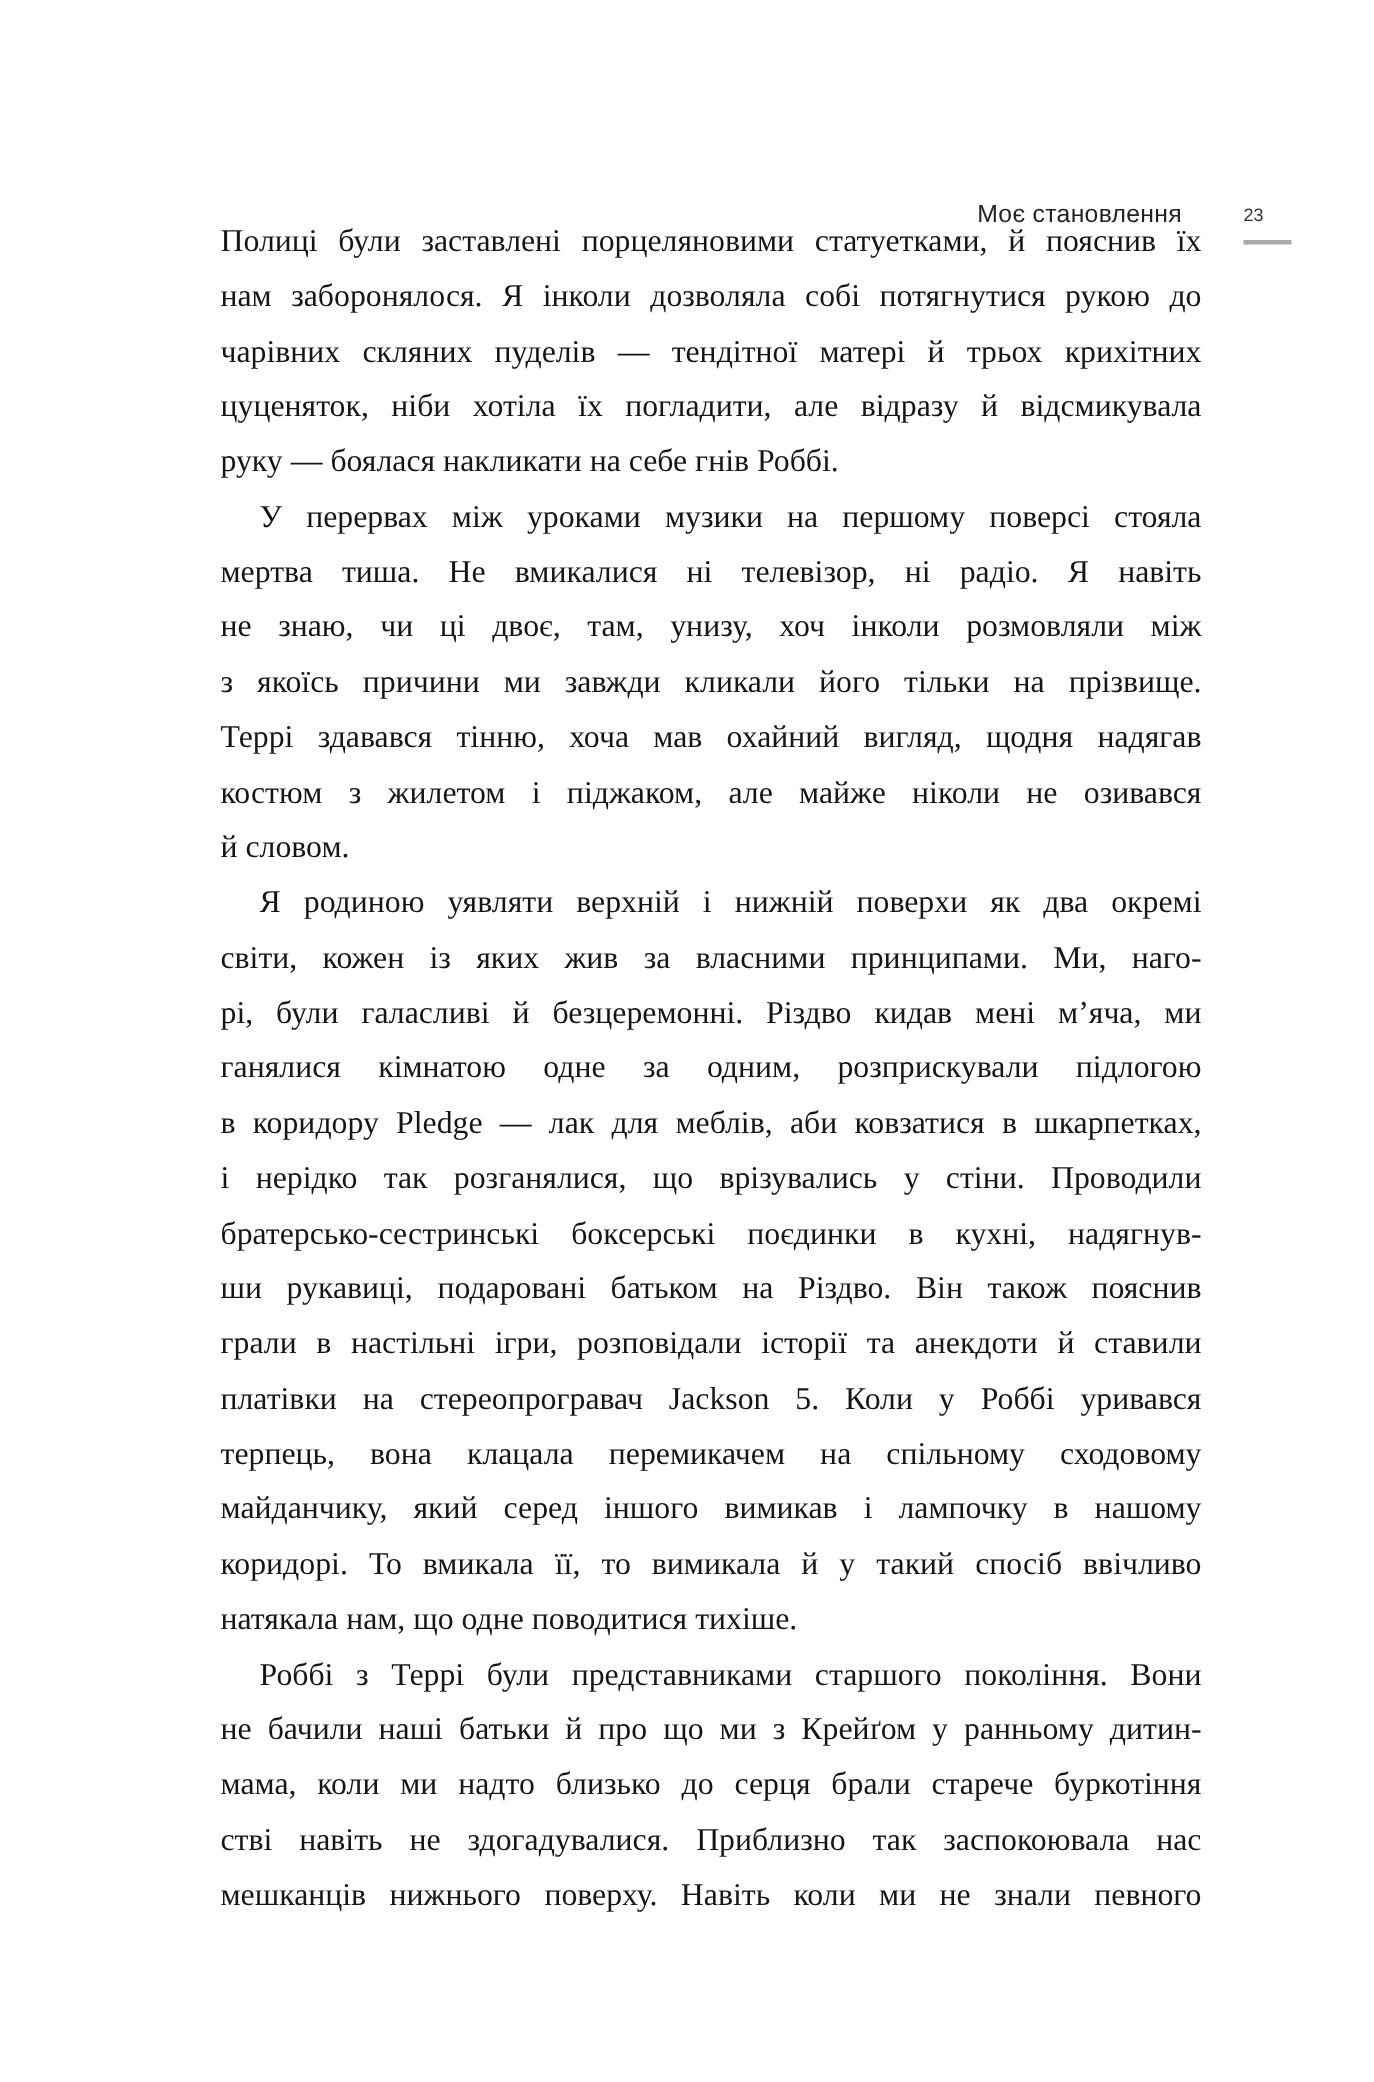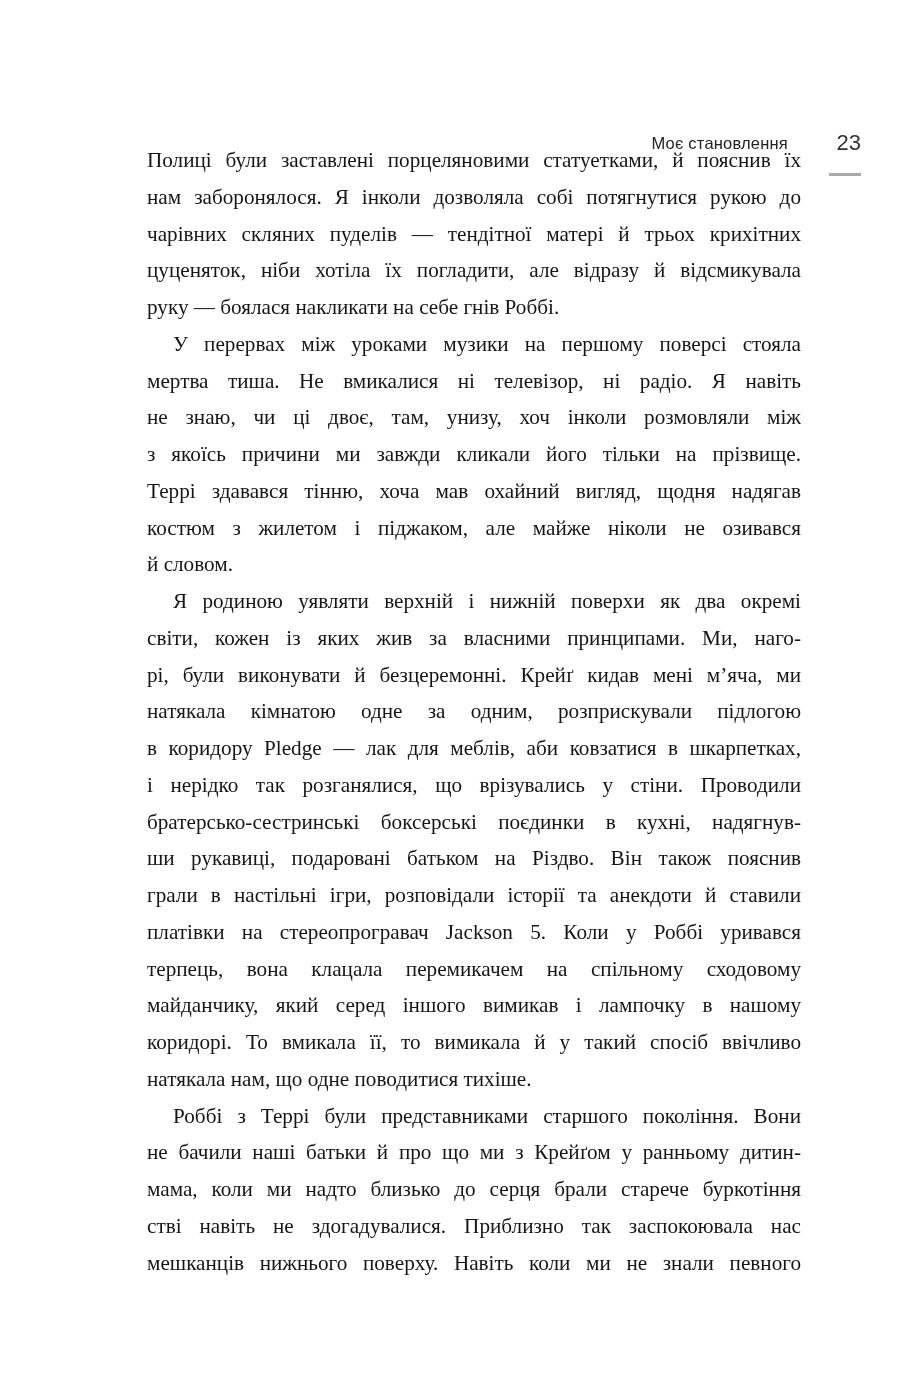--- a/index.html
+++ b/index.html
@@ -28,27 +28,27 @@
       right: 92px;
       top: 2px;
       font-size: 16.5px;
       letter-spacing: 0.2px;
       white-space: nowrap;
     }
     .page-number {
       position: absolute;
       left: 269px;
       top: 0px;
-      font-size: 22px;
+      font-size: 12px;
       color: #333;
-      padding-bottom: 19px;
+      padding-bottom: 6px;
       border-bottom: 3px solid #a9a9a9;
       line-height: 22px;
       width: 32px;
-      text-align: right;
+      text-align: left;
     }
     .body-text {
       position: absolute;
       top: 142px;
       left: 147px;
       width: 654px;
       font-family: "Liberation Serif", "DejaVu Serif", serif;
       font-size: 21.2px;
       color: #151515;
     }
@@ -88,22 +88,22 @@
       <span class="line">мертва тиша. Не вмикалися ні телевізор, ні радіо. Я навіть</span>
       <span class="line">не знаю, чи ці двоє, там, унизу, хоч інколи розмовляли між</span>
       <span class="line">з якоїсь причини ми завжди кликали його тільки на прізвище.</span>
       <span class="line">Террі здавався тінню, хоча мав охайний вигляд, щодня надягав</span>
       <span class="line">костюм з жилетом і піджаком, але майже ніколи не озивався</span>
       <span class="line last">й словом.</span>
     </div>
     <div>
       <span class="line indent">Я родиною уявляти верхній і нижній поверхи як два окремі</span>
       <span class="line">світи, кожен із яких жив за власними принципами. Ми, наго-</span>
-      <span class="line">рі, були виконувати й безцеремонні. Крейґ кидав мені м’яча, ми</span>
-      <span class="line">натякала кімнатою одне за одним, розприскували підлогою</span>
+      <span class="line">рі, були галасливі й безцеремонні. Різдво кидав мені м’яча, ми</span>
+      <span class="line">ганялися кімнатою одне за одним, розприскували підлогою</span>
       <span class="line">в коридору Pledge — лак для меблів, аби ковзатися в шкарпетках,</span>
       <span class="line">і нерідко так розганялися, що врізувались у стіни. Проводили</span>
       <span class="line">братерсько-сестринські боксерські поєдинки в кухні, надягнув-</span>
       <span class="line">ши рукавиці, подаровані батьком на Різдво. Він також пояснив</span>
       <span class="line">грали в настільні ігри, розповідали історії та анекдоти й ставили</span>
       <span class="line">платівки на стереопрогравач Jackson 5. Коли у Роббі уривався</span>
       <span class="line">терпець, вона клацала перемикачем на спільному сходовому</span>
       <span class="line">майданчику, який серед іншого вимикав і лампочку в нашому</span>
       <span class="line">коридорі. То вмикала її, то вимикала й у такий спосіб ввічливо</span>
       <span class="line last">натякала нам, що одне поводитися тихіше.</span>

